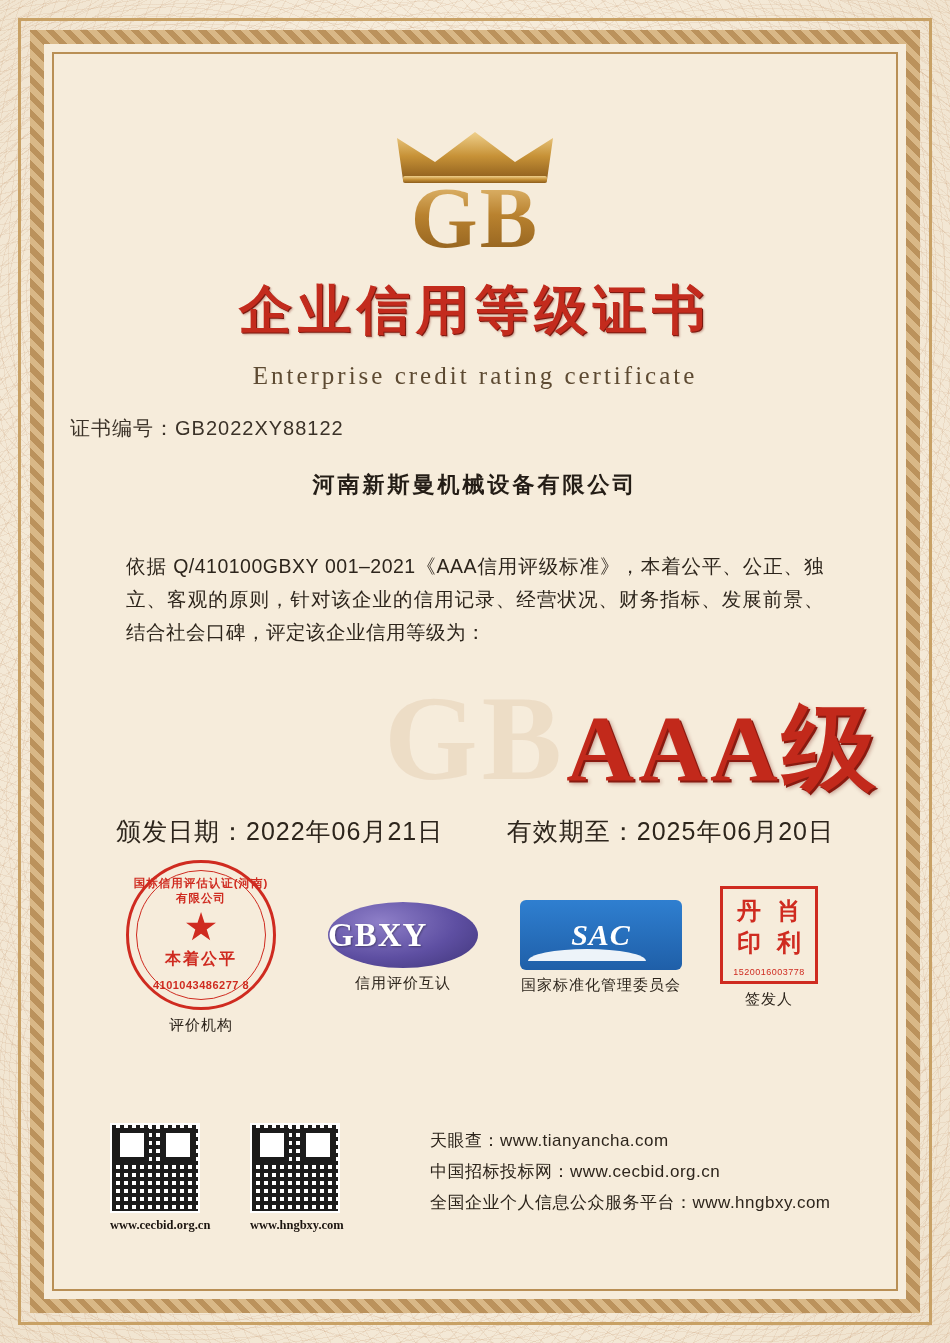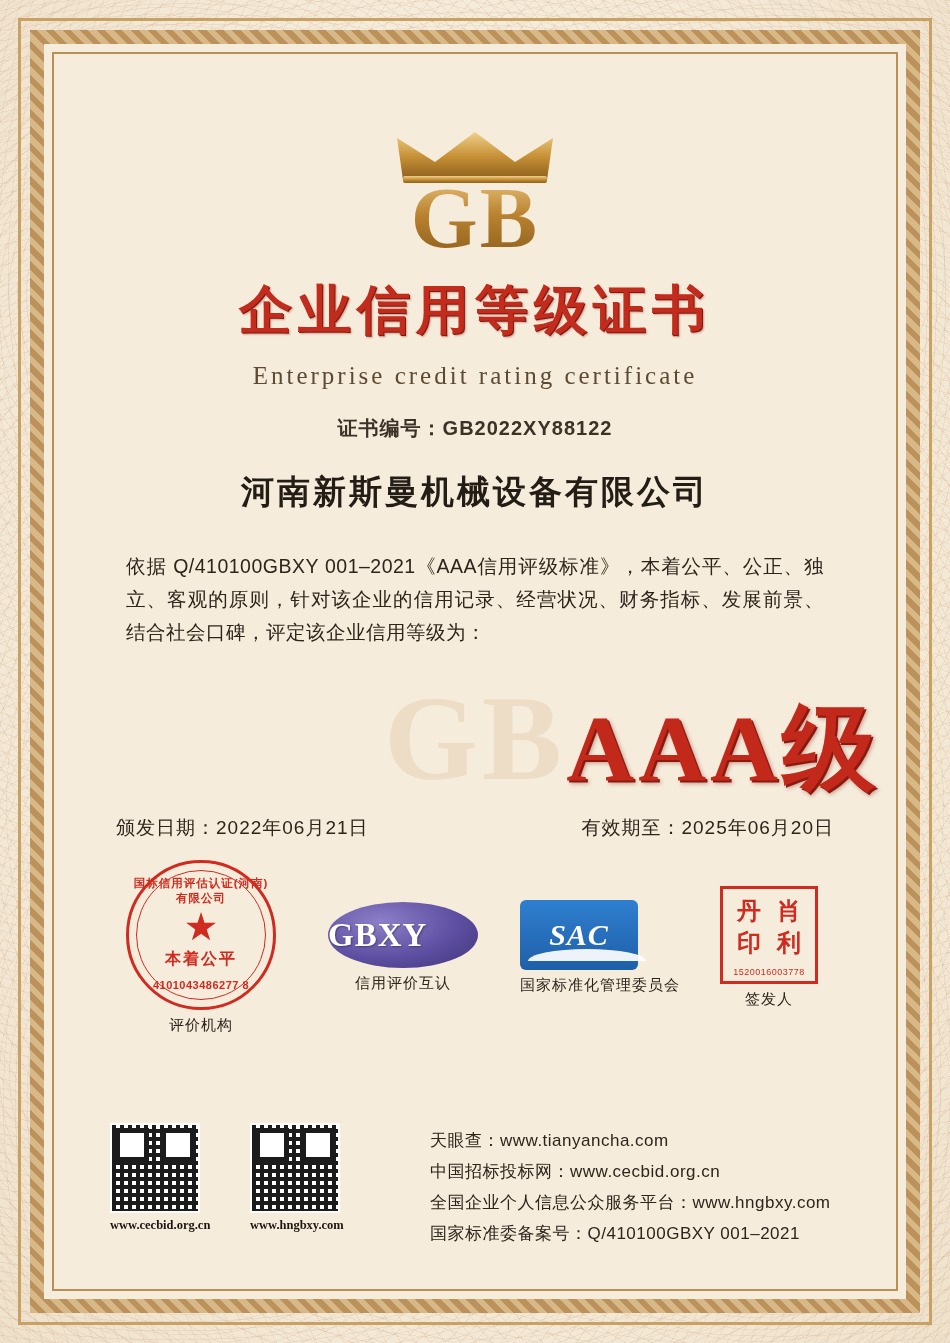--- a/index.html
+++ b/index.html
@@ -71,46 +71,46 @@
     text-shadow:1px 1px 0 #7c1a10, 2px 2px 2px rgba(120,25,15,.35);
   }
   .title-en{
     position:absolute;left:0;right:0;top:292px;text-align:center;
     font-family:"Liberation Serif", serif;
     font-size:25px;
     letter-spacing:3px;
     color:#5d4a32;
   }
   .cert-no{
-    position:absolute;left:0;right:0;top:345px;text-align:center;
-    font-size:20px;color:#3b3228;letter-spacing:1px;font-weight:bold;
+    position:absolute;left:0;right:0;top:345px;text-align:left;
+    font-size:20px;color:#3b3228;letter-spacing:1px;
   }
   .company{
     position:absolute;left:0;right:0;top:400px;text-align:center;
-    font-size:33px;font-weight:bold;color:#241d16;letter-spacing:3px;
+    font-size:22px;font-weight:bold;color:#241d16;letter-spacing:3px;
   }
   .body-text{
     position:absolute;left:56px;right:56px;top:480px;
     font-size:19.5px;line-height:33px;color:#2d251c;
     text-align:justify;text-indent:0;
     letter-spacing:.5px;
   }
   .grade{
     position:absolute;left:0;right:0;top:615px;text-align:right;
     font-family:"Liberation Serif", serif;
     font-weight:bold;
     font-size:94px;
     color:#c2291b;
     letter-spacing:4px;
     text-shadow:2px 2px 0 #8a1a10, 3px 3px 4px rgba(110,20,12,.4);
   }
   .dates{
     position:absolute;left:46px;right:46px;top:745px;
     display:flex;justify-content:space-between;
-    font-size:19px;color:#2d251c;letter-spacing:1px;
+    font-size:25px;color:#2d251c;letter-spacing:1px;
   }
   
   .seals{
     position:absolute;left:30px;right:30px;top:790px;height:180px;
   }
   .seal{position:absolute;text-align:center;}
   .seal-cap{
     font-size:15px;color:#2d251c;margin-top:6px;letter-spacing:1px;
   }
   .stamp{
@@ -142,21 +142,21 @@
   .gbxy-logo .ellipse{
     position:absolute;left:0;top:0;width:150px;height:66px;border-radius:50%;
     background:radial-gradient(ellipse at 35% 30%, #8e7fc8 0%, #5e4fa2 55%, #3f3478 100%);
   }
   .gbxy-logo span{
     position:relative;color:#fff;font-family:"Liberation Serif", serif;
     font-weight:bold;font-size:33px;letter-spacing:1px;
     text-shadow:1px 1px 2px rgba(0,0,0,.35);
   }
   .sac-logo{
-    width:118px;height:70px;position:relative;margin-top:40px;
+    width:162px;height:70px;position:relative;margin-top:40px;
     background:linear-gradient(180deg,#2f7fd0 0%,#1f5fa8 100%);
     border-radius:6px;
     display:flex;align-items:center;justify-content:center;
   }
   .sac-logo span{
     color:#fff;font-family:"Liberation Serif", serif;font-weight:bold;
     font-size:30px;letter-spacing:1px;font-style:italic;
   }
   .sac-logo .swoosh{
     position:absolute;left:8px;bottom:9px;width:118px;height:12px;
@@ -304,18 +304,17 @@
       </div>
       <div class="qr" style="left:150px;top:0;">
         <div class="code"></div>
         <div class="lbl">www.hngbxy.com</div>
       </div>
 
       <div class="links">
         <div>天眼查：www.tianyancha.com</div>
         <div>中国招标投标网：www.cecbid.org.cn</div>
         <div>全国企业个人信息公众服务平台：www.hngbxy.com</div>
-        <div>国家标准委备案号：Q/410100GBXY  001–2021</div>
       </div>
     </div>
 
   </div>
 </div>
 
 </body></html>

